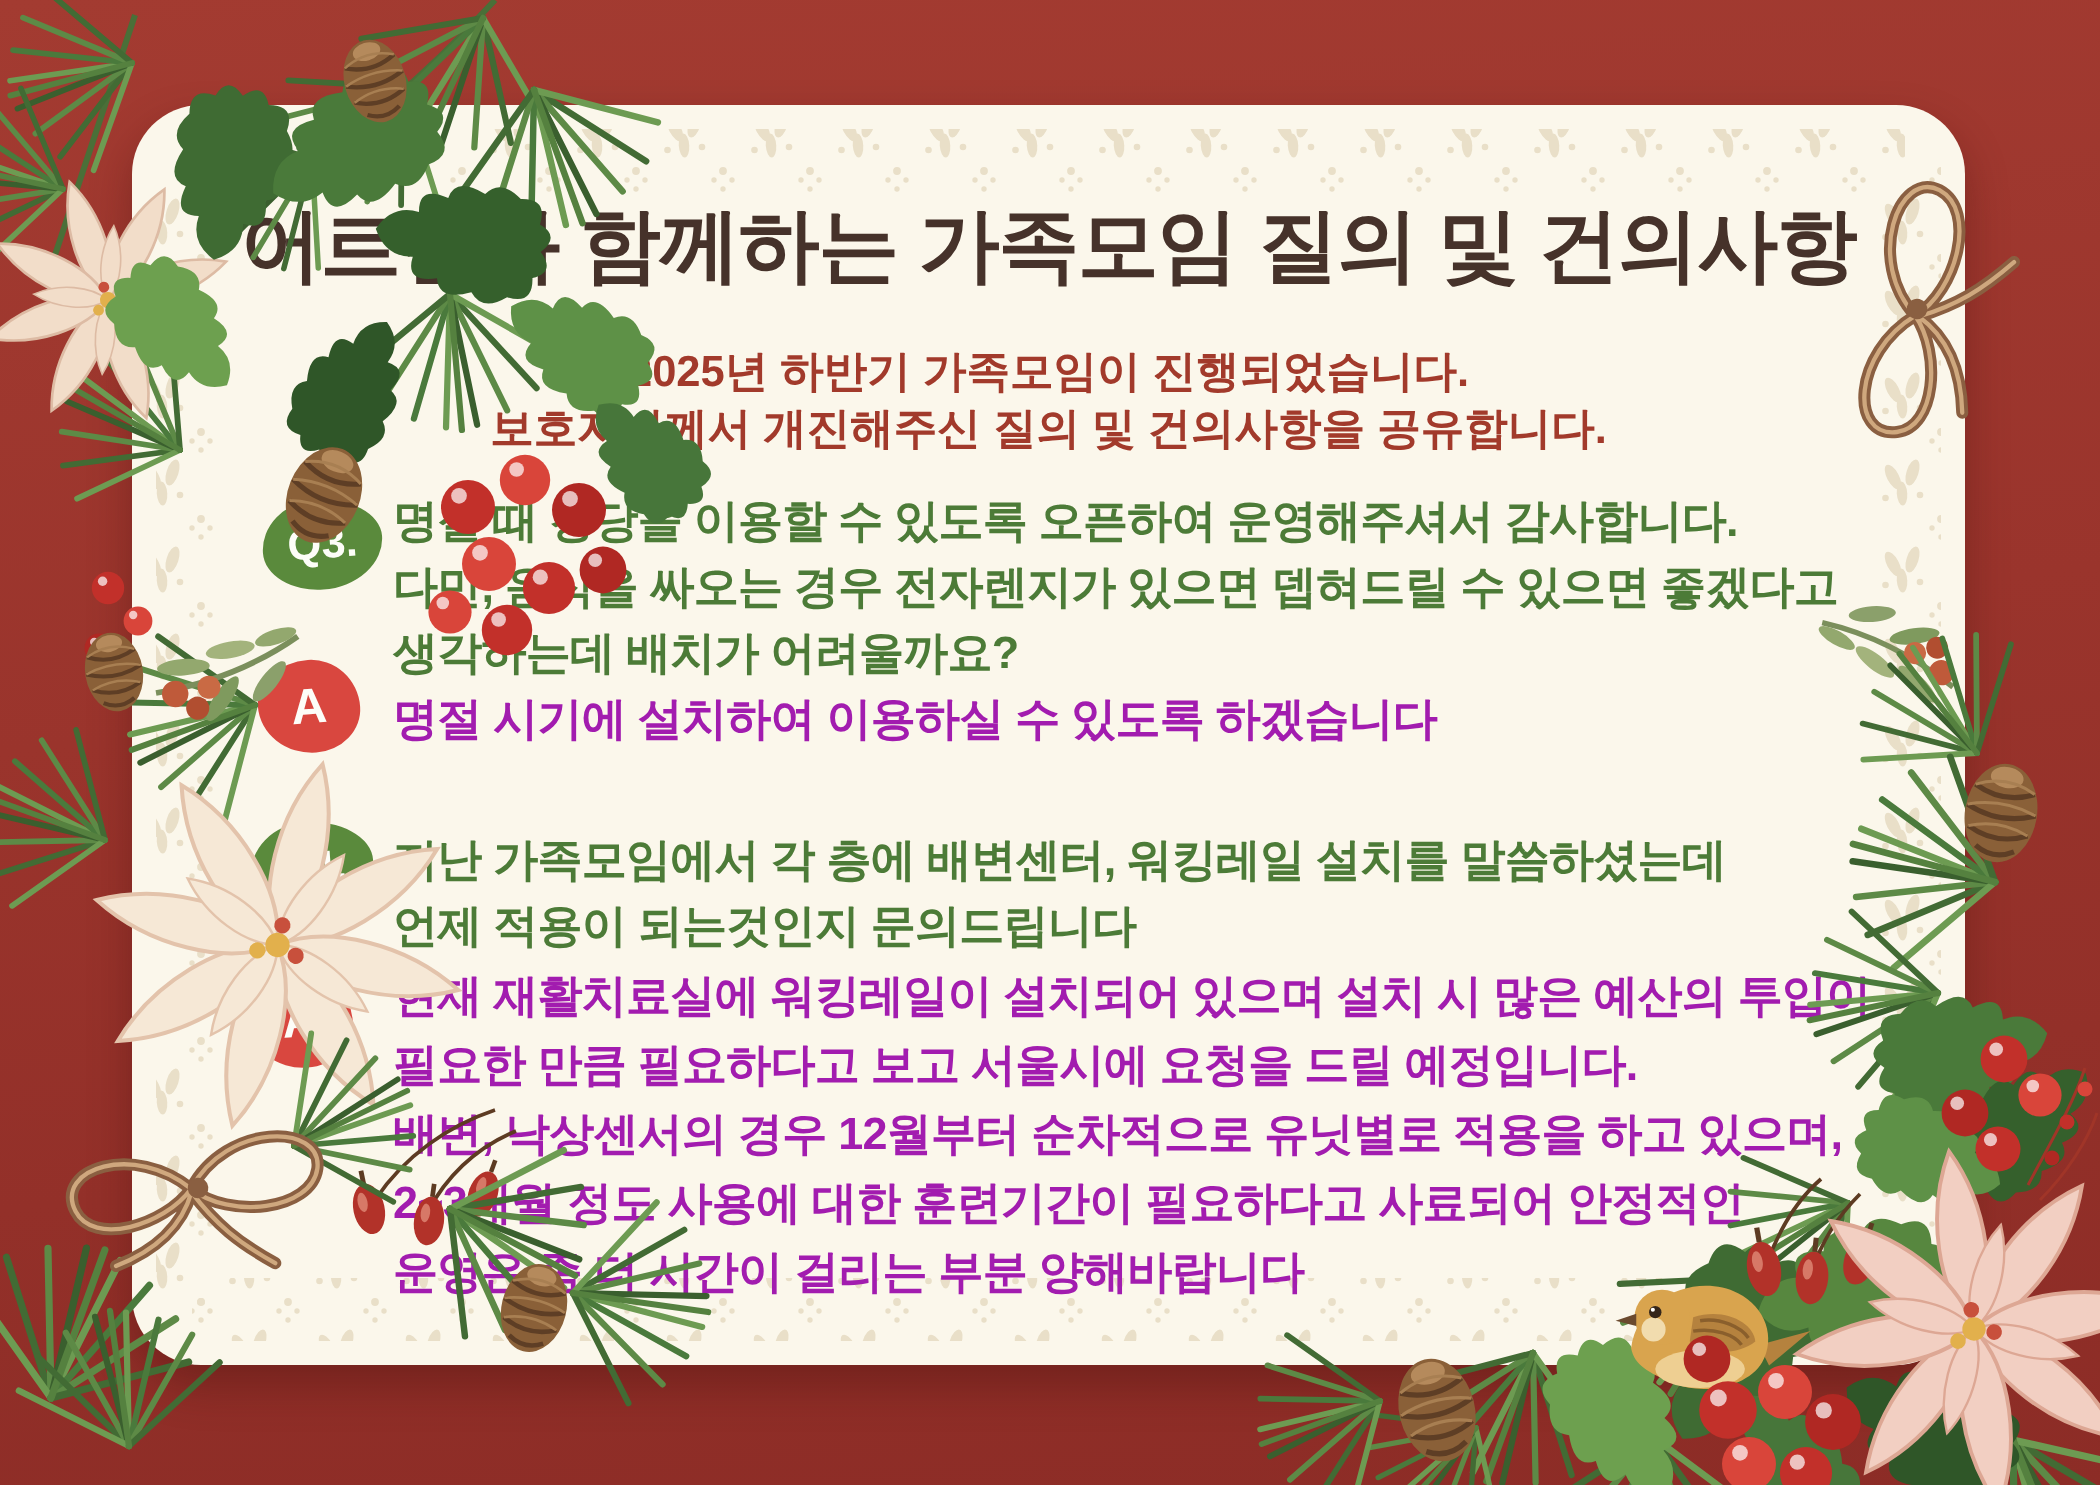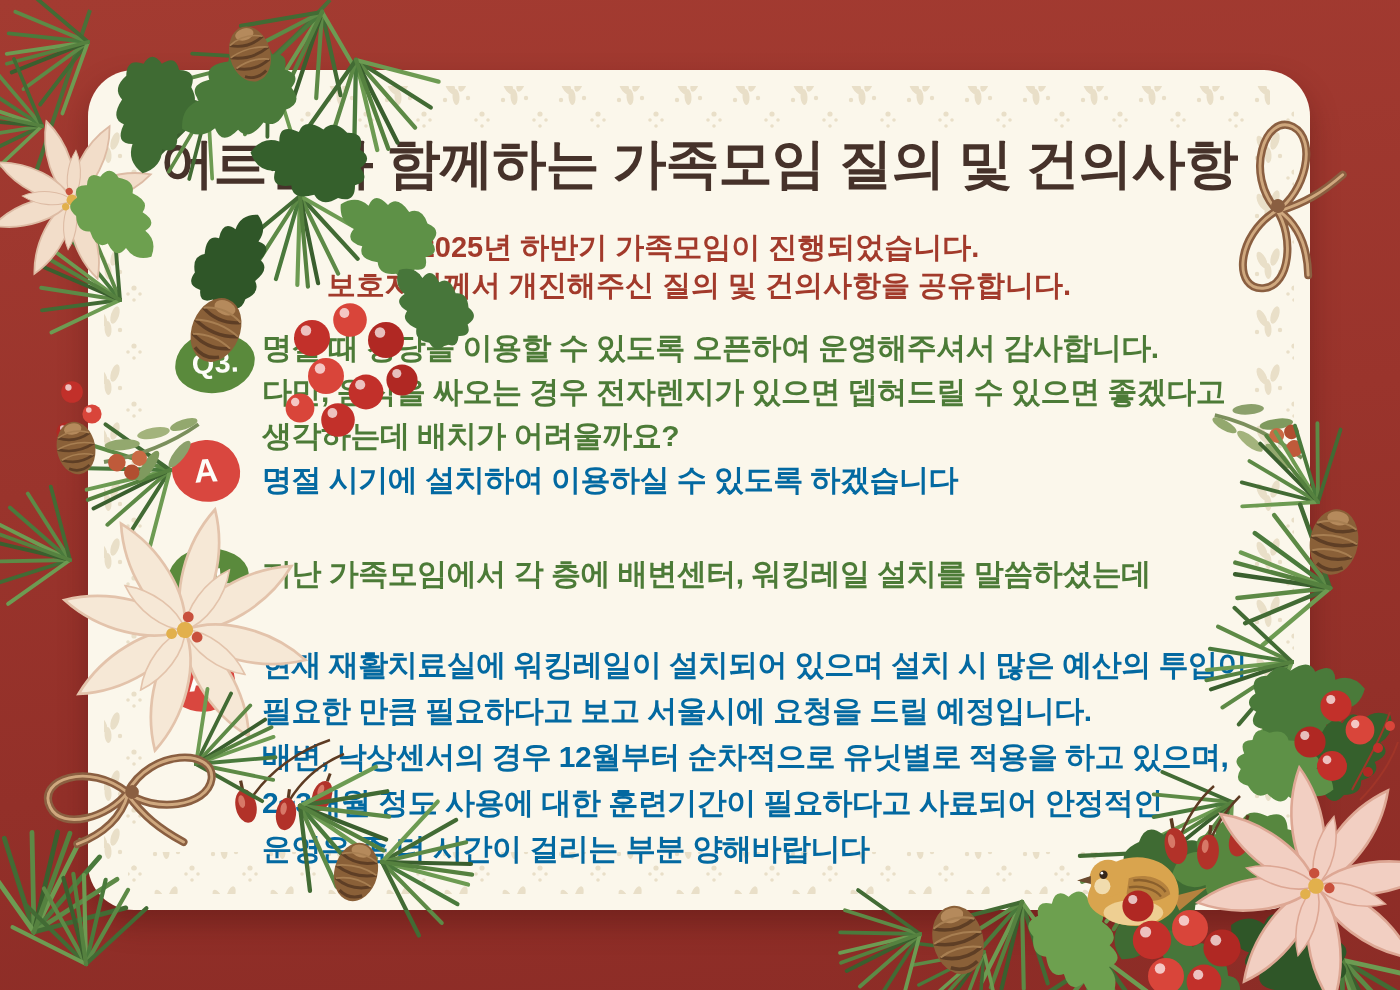--- a/index.html
+++ b/index.html
@@ -15,21 +15,21 @@
   .title{position:absolute;left:0;top:58px;width:100%;margin:0;text-align:center;
          font-size:54px;font-weight:800;letter-spacing:-1px;color:#46322a;}
   .intro{position:absolute;left:0;width:100%;margin:0;text-align:center;
          font-size:29px;font-weight:700;color:#a23a2b;}
   .intro.l1{top:158px;}
   .intro.l2{top:196px;}
   .lines{position:absolute;left:174px;width:1010px;font-weight:700;
          font-size:30px;letter-spacing:-.5px;}
   .lines div{height:44px;line-height:44px;white-space:nowrap;}
   .q-text{color:#4c7b37;}
-  .a-text{color:#0369a1;}
+  .a-text{color:#a21caf;}
   .lines.a2 div{height:46px;line-height:46px;}
   .badge{position:absolute;display:flex;align-items:center;justify-content:center;
          color:#fdfdf8;font-weight:800;transform:rotate(-4deg);
          border-radius:46% 54% 52% 48% / 55% 45% 55% 45%;}
   .badge.q{background:#5a8a3c;font-size:29px;}
   .badge.a{background:#d9473f;font-size:33px;border-radius:52% 48% 46% 54% / 46% 54% 46% 54%;}
   .badge.b-q3{left:87px;top:263px;width:80px;height:60px;}
   .badge.b-a1{left:84px;top:370px;width:68px;height:62px;}
   .badge.b-q4{left:79px;top:478px;width:82px;height:62px;}
   .badge.b-a2{left:77px;top:578px;width:70px;height:64px;}
@@ -79,20 +79,21 @@
       </div>
 
       <div class="badge a b-a1">A</div>
       <div class="lines a1 a-text">
         <div>명절 시기에 설치하여 이용하실 수 있도록 하겠습니다</div>
       </div>
 
       <div class="badge q b-q4">Q4.</div>
       <div class="lines q4 q-text">
         <div>지난 가족모임에서 각 층에 배변센터, 워킹레일 설치를 말씀하셨는데</div>
+        <div>언제 적용이 되는것인지 문의드립니다</div>
       </div>
 
       <div class="badge a b-a2">A</div>
       <div class="lines a2 a-text">
         <div>현재 재활치료실에 워킹레일이 설치되어 있으며 설치 시 많은 예산의 투입이</div>
         <div>필요한 만큼 필요하다고 보고 서울시에 요청을 드릴 예정입니다.</div>
         <div>배변, 낙상센서의 경우 12월부터 순차적으로 유닛별로 적용을 하고 있으며,</div>
         <div>2~3개월 정도 사용에 대한 훈련기간이 필요하다고 사료되어  안정적인</div>
         <div>운영은 좀 더 시간이 걸리는 부분 양해바랍니다</div>
       </div>

